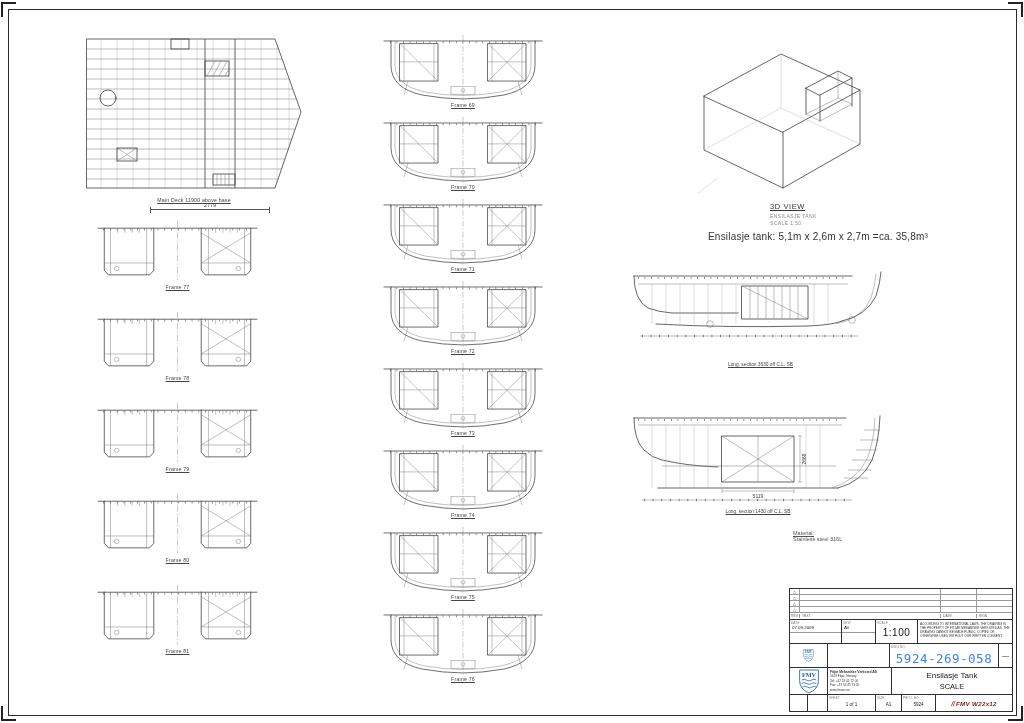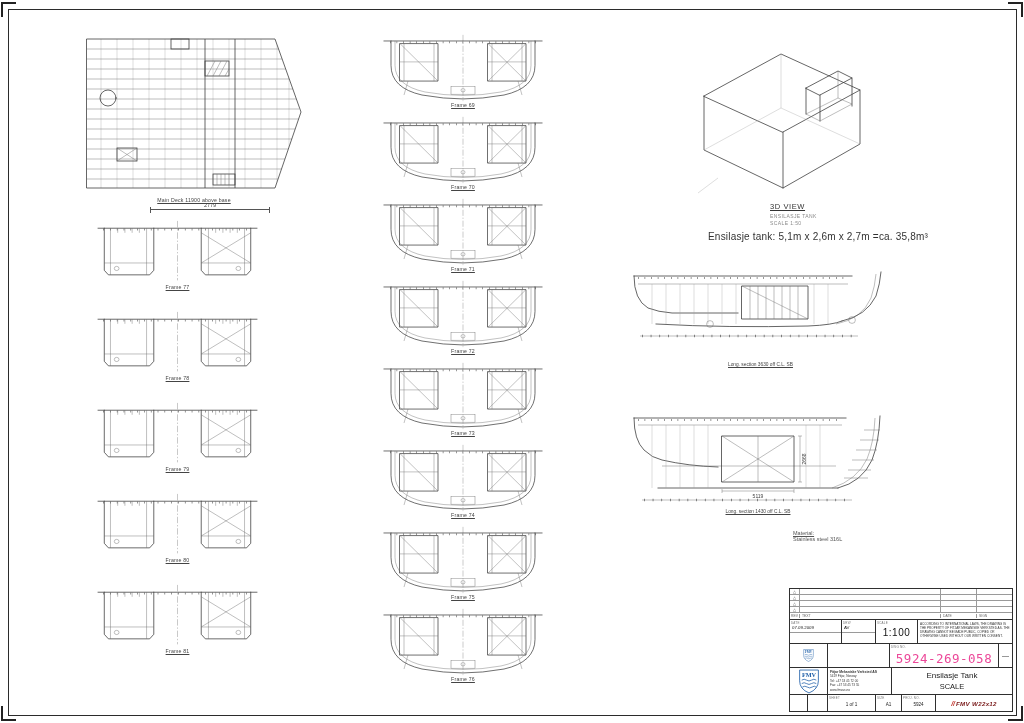--- a/index.html
+++ b/index.html
@@ -62,21 +62,21 @@
   .c-date{width:52px;} .c-drw{width:34px;}
   .c-scale{width:42px;text-align:center;}
   .c-scale .flabel{left:1px;}
   .scaleval{font-size:10px;color:#111;margin-top:7px;letter-spacing:.5px;}
   .c-legal{flex:1;border-right:none;padding:1.5px 2px;}
   .legal{font-size:3.1px;line-height:1.3;color:#333;text-transform:uppercase;}
   .rowC{display:flex;height:24px;border-bottom:1px solid #2f2f2f;}
   .c-mini{width:38px;border-right:1px solid #2f2f2f;display:flex;align-items:center;justify-content:center;}
   .c-sp{width:62px;border-right:1px solid #2f2f2f;}
   .c-dwg{flex:1;position:relative;border-right:1px solid #2f2f2f;text-align:center;}
-  .dwgno{font-family:"DejaVu Sans Mono",monospace;font-size:12.5px;color:#ec4899;letter-spacing:.5px;margin-top:7px;}
+  .dwgno{font-family:"DejaVu Sans Mono",monospace;font-size:12.5px;color:#3b82f6;letter-spacing:.5px;margin-top:7px;}
   .c-rev{width:13px;text-align:center;font-size:7px;color:#333;display:flex;align-items:center;justify-content:center;}
   .rowD{display:flex;height:27px;border-bottom:1px solid #2f2f2f;}
   .c-logo{width:38px;border-right:1px solid #2f2f2f;display:flex;align-items:center;justify-content:center;}
   .c-comp{width:64px;border-right:1px solid #2f2f2f;padding:1.5px 2px;font-size:3.1px;line-height:1.45;color:#333;}
   .c-comp .cname{font-weight:bold;font-size:3.4px;}
   .c-title{flex:1;text-align:center;padding-top:3px;}
   .dtitle{font-size:8px;color:#222;}
   .dsub{font-size:7.5px;color:#222;margin-top:2px;}
   .rowE{display:flex;height:16px;}
   .ecell{border-right:1px solid #2f2f2f;position:relative;}

